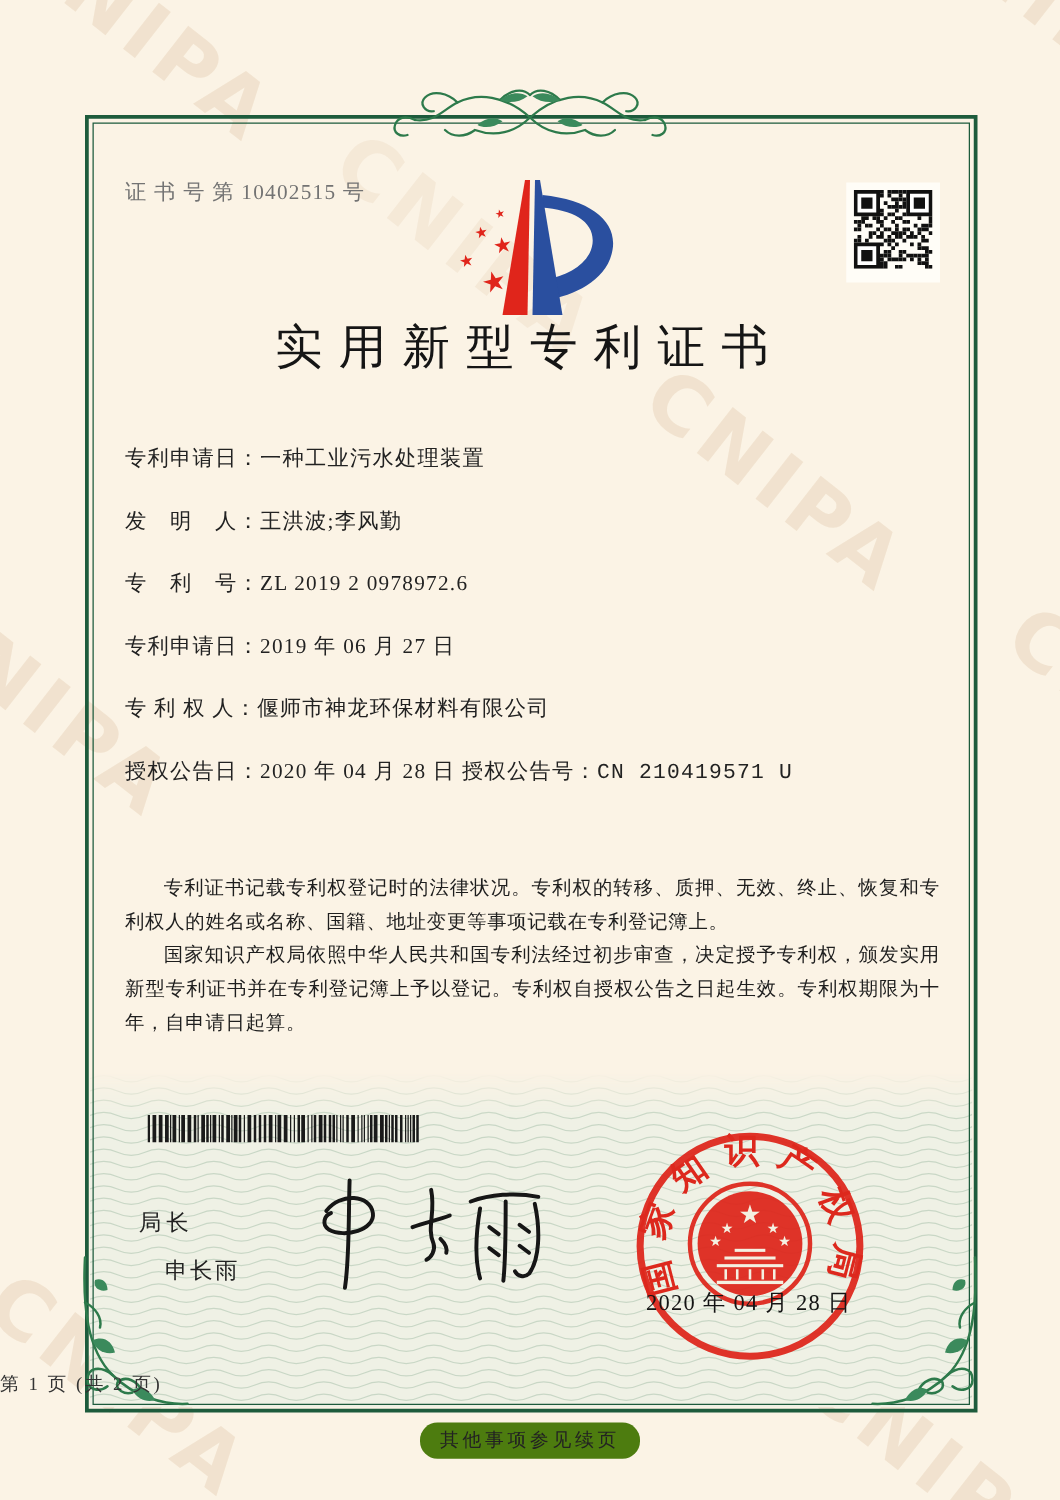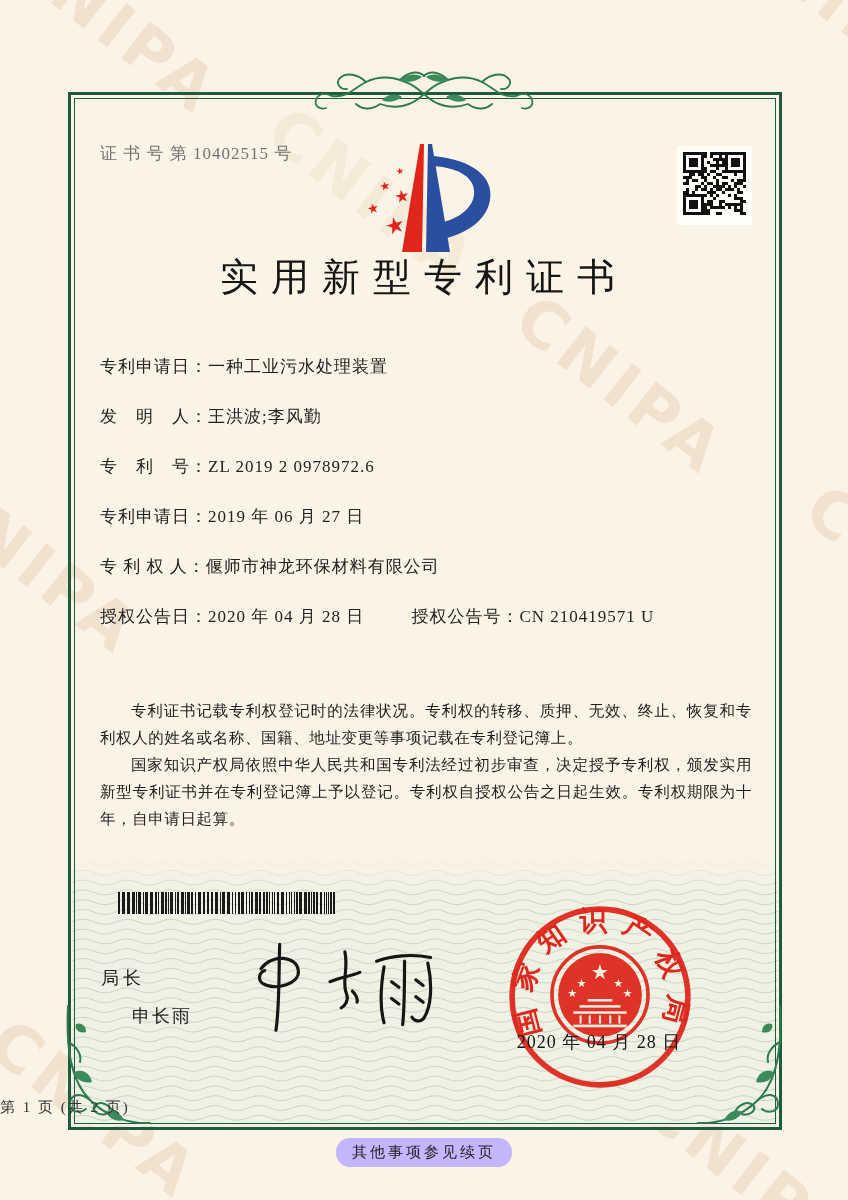--- a/index.html
+++ b/index.html
@@ -32,41 +32,41 @@
   .cert-no{position:absolute; left:100px; top:142px; font-size:17px; letter-spacing:1px; color:#737373; z-index:4;}
   .logo{position:absolute; left:356px; top:140px; z-index:4;}
   .qr{position:absolute; left:677px; top:146px; background:#fffdf7; padding:6px; z-index:4;}
   .title{
     position:absolute; left:0; top:252px; width:848px; text-align:center;
     font-size:38px; font-weight:400; letter-spacing:13px; color:#151515; z-index:4;
   }
   
   .fields{position:absolute; left:100px; top:355px; width:650px; z-index:4;}
   .field-row{font-size:17px; letter-spacing:1px; line-height:24px; margin-bottom:26px; white-space:nowrap;}
-  .field-row .pair2{margin-left:42px;}
+  .field-row .pair2{font-family:Liberation Mono, monospace;}
   
   .body-text{position:absolute; left:100px; top:698px; width:652px; z-index:4;}
   .body-text p{
     margin:0; font-size:15.5px; line-height:1.74; letter-spacing:.6px;
     text-indent:2em; text-align:justify; color:#1e1e1e;
   }
   
   .barcode{position:absolute; left:118px; top:892px; z-index:4;}
-  .signer-title{position:absolute; left:101px; top:966px; font-size:18px; letter-spacing:4px; z-index:4;}
+  .signer-title{position:absolute; left:111px; top:966px; font-size:18px; letter-spacing:4px; z-index:4;}
   .signer-name{position:absolute; left:132px; top:1004px; font-size:18px; letter-spacing:2px; z-index:4;}
   .signature{position:absolute; left:248px; top:932px; z-index:4;}
   .seal{position:absolute; left:508px; top:905px; z-index:5;}
   .seal-date{
     position:absolute; left:503px; top:1030px; width:192px; text-align:center;
     font-size:18px; letter-spacing:1px; color:#141414; z-index:6;
   }
   .page-no{position:absolute; left:0; top:1098px; width:792px; text-align:left; font-size:15px; letter-spacing:2px; color:#333; z-index:4;}
   .footer-note{position:absolute; left:0; top:1138px; width:848px; text-align:center; z-index:4;}
   .footer-note span{
-    display:inline-block; background:#c4b5fd; padding:5px 16px;
+    display:inline-block; background:#4d7c0f; padding:5px 16px;
     font-size:15px; letter-spacing:3px; color:#222;border-radius:14px;
   }
   .ornament{position:absolute; z-index:3;}
 </style>
 </head>
 <body>
 
 <div class="page">
 
   <div class="wm" style="left:-8px;  top:-12px;">CNIPA</div>

